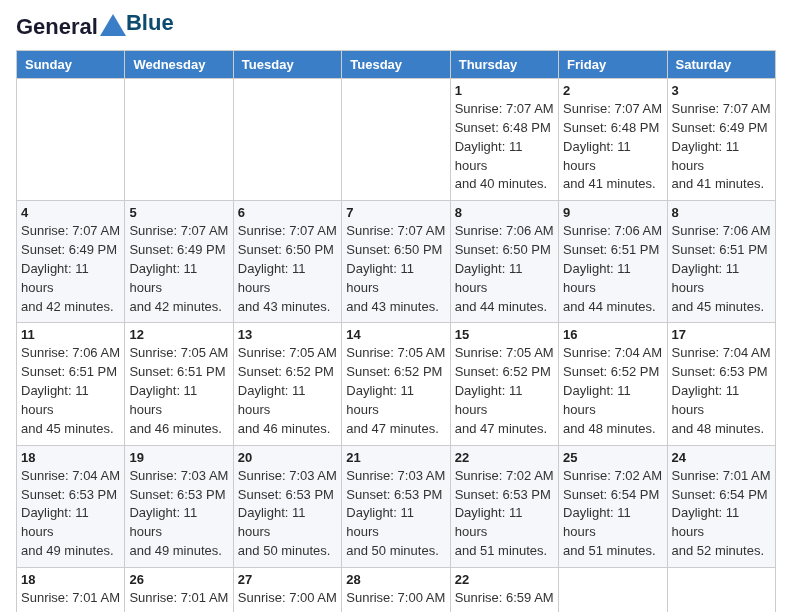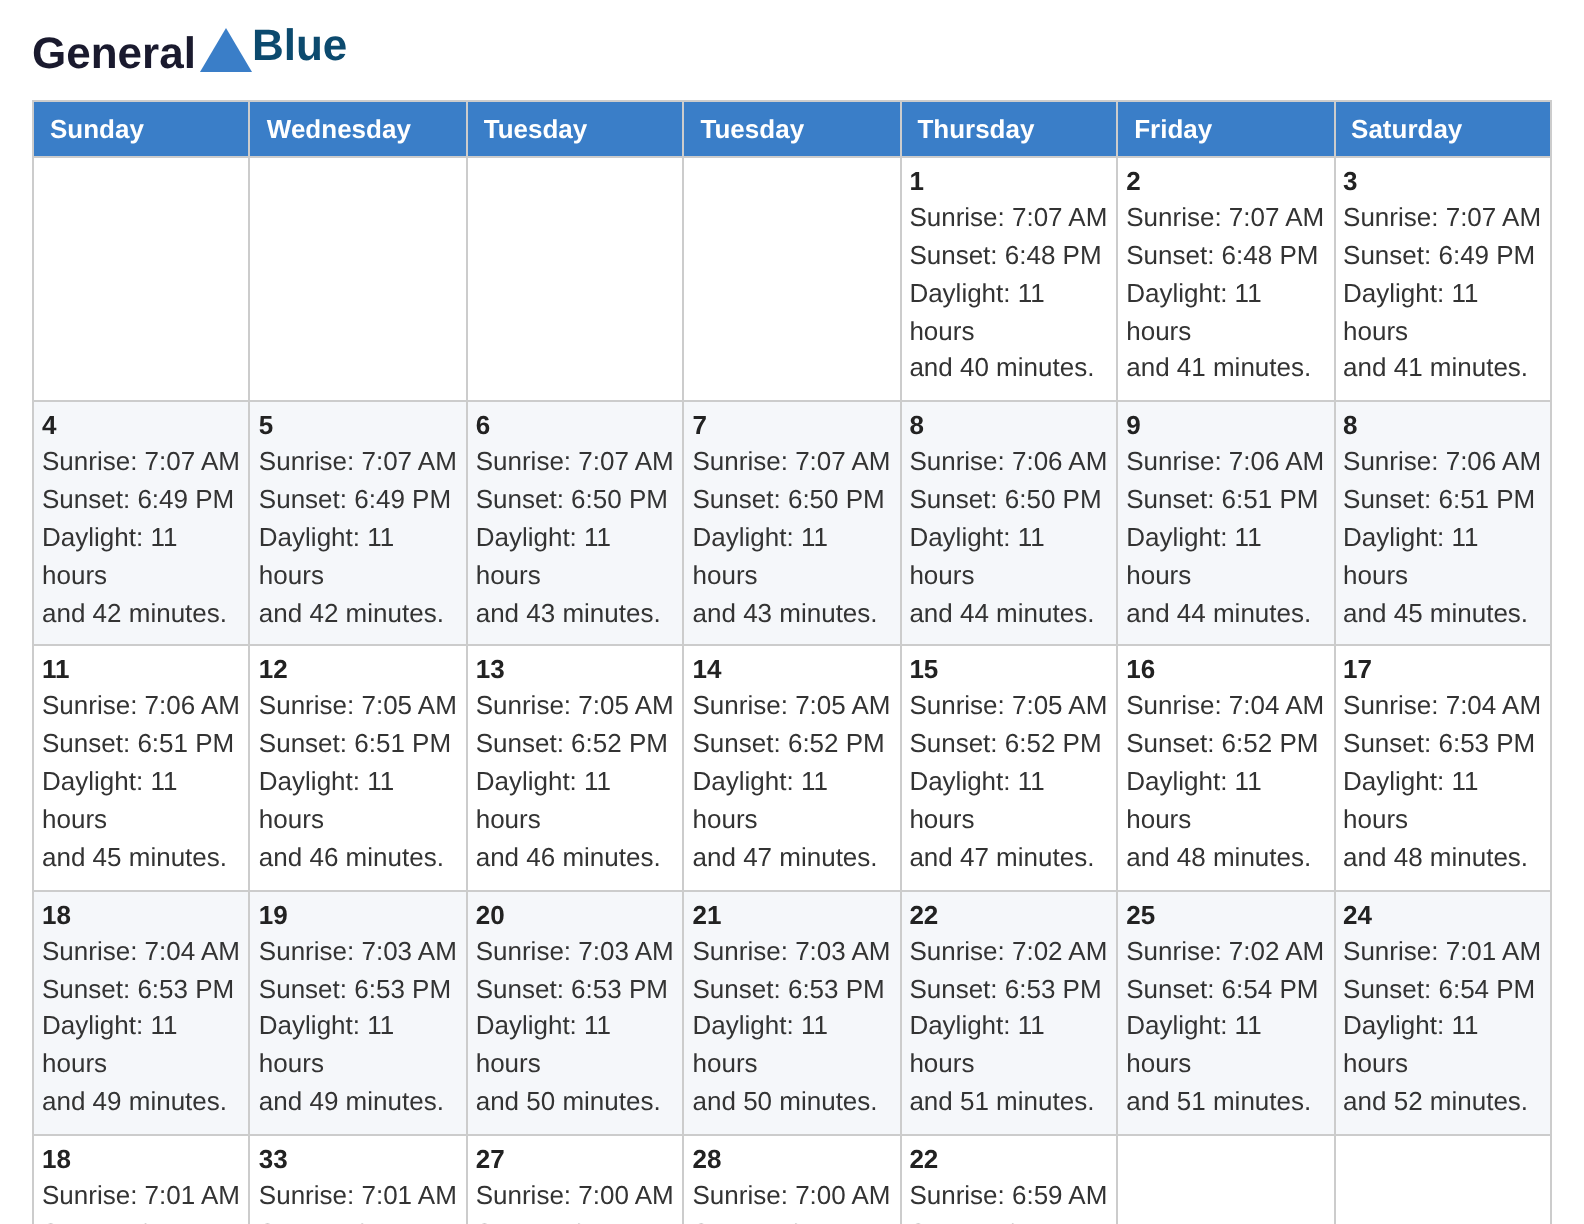--- a/index.html
+++ b/index.html
@@ -296,21 +296,21 @@
       </tr>
       <tr>
         <td>
           <div class="day-num">18</div>
           <div class="day-info" style="white-space: pre-line;">Sunrise: 7:01 AM
 Sunset: 6:54 PM
 Daylight: 11 hours
 and 52 minutes.</div>
         </td>
         <td>
-          <div class="day-num">33</div>
+          <div class="day-num">26</div>
           <div class="day-info" style="white-space: pre-line;">Sunrise: 7:01 AM
 Sunset: 6:54 PM
 Daylight: 11 hours
 and 53 minutes.</div>
         </td>
         <td>
           <div class="day-num">27</div>
           <div class="day-info" style="white-space: pre-line;">Sunrise: 7:00 AM
 Sunset: 6:54 PM
 Daylight: 11 hours

